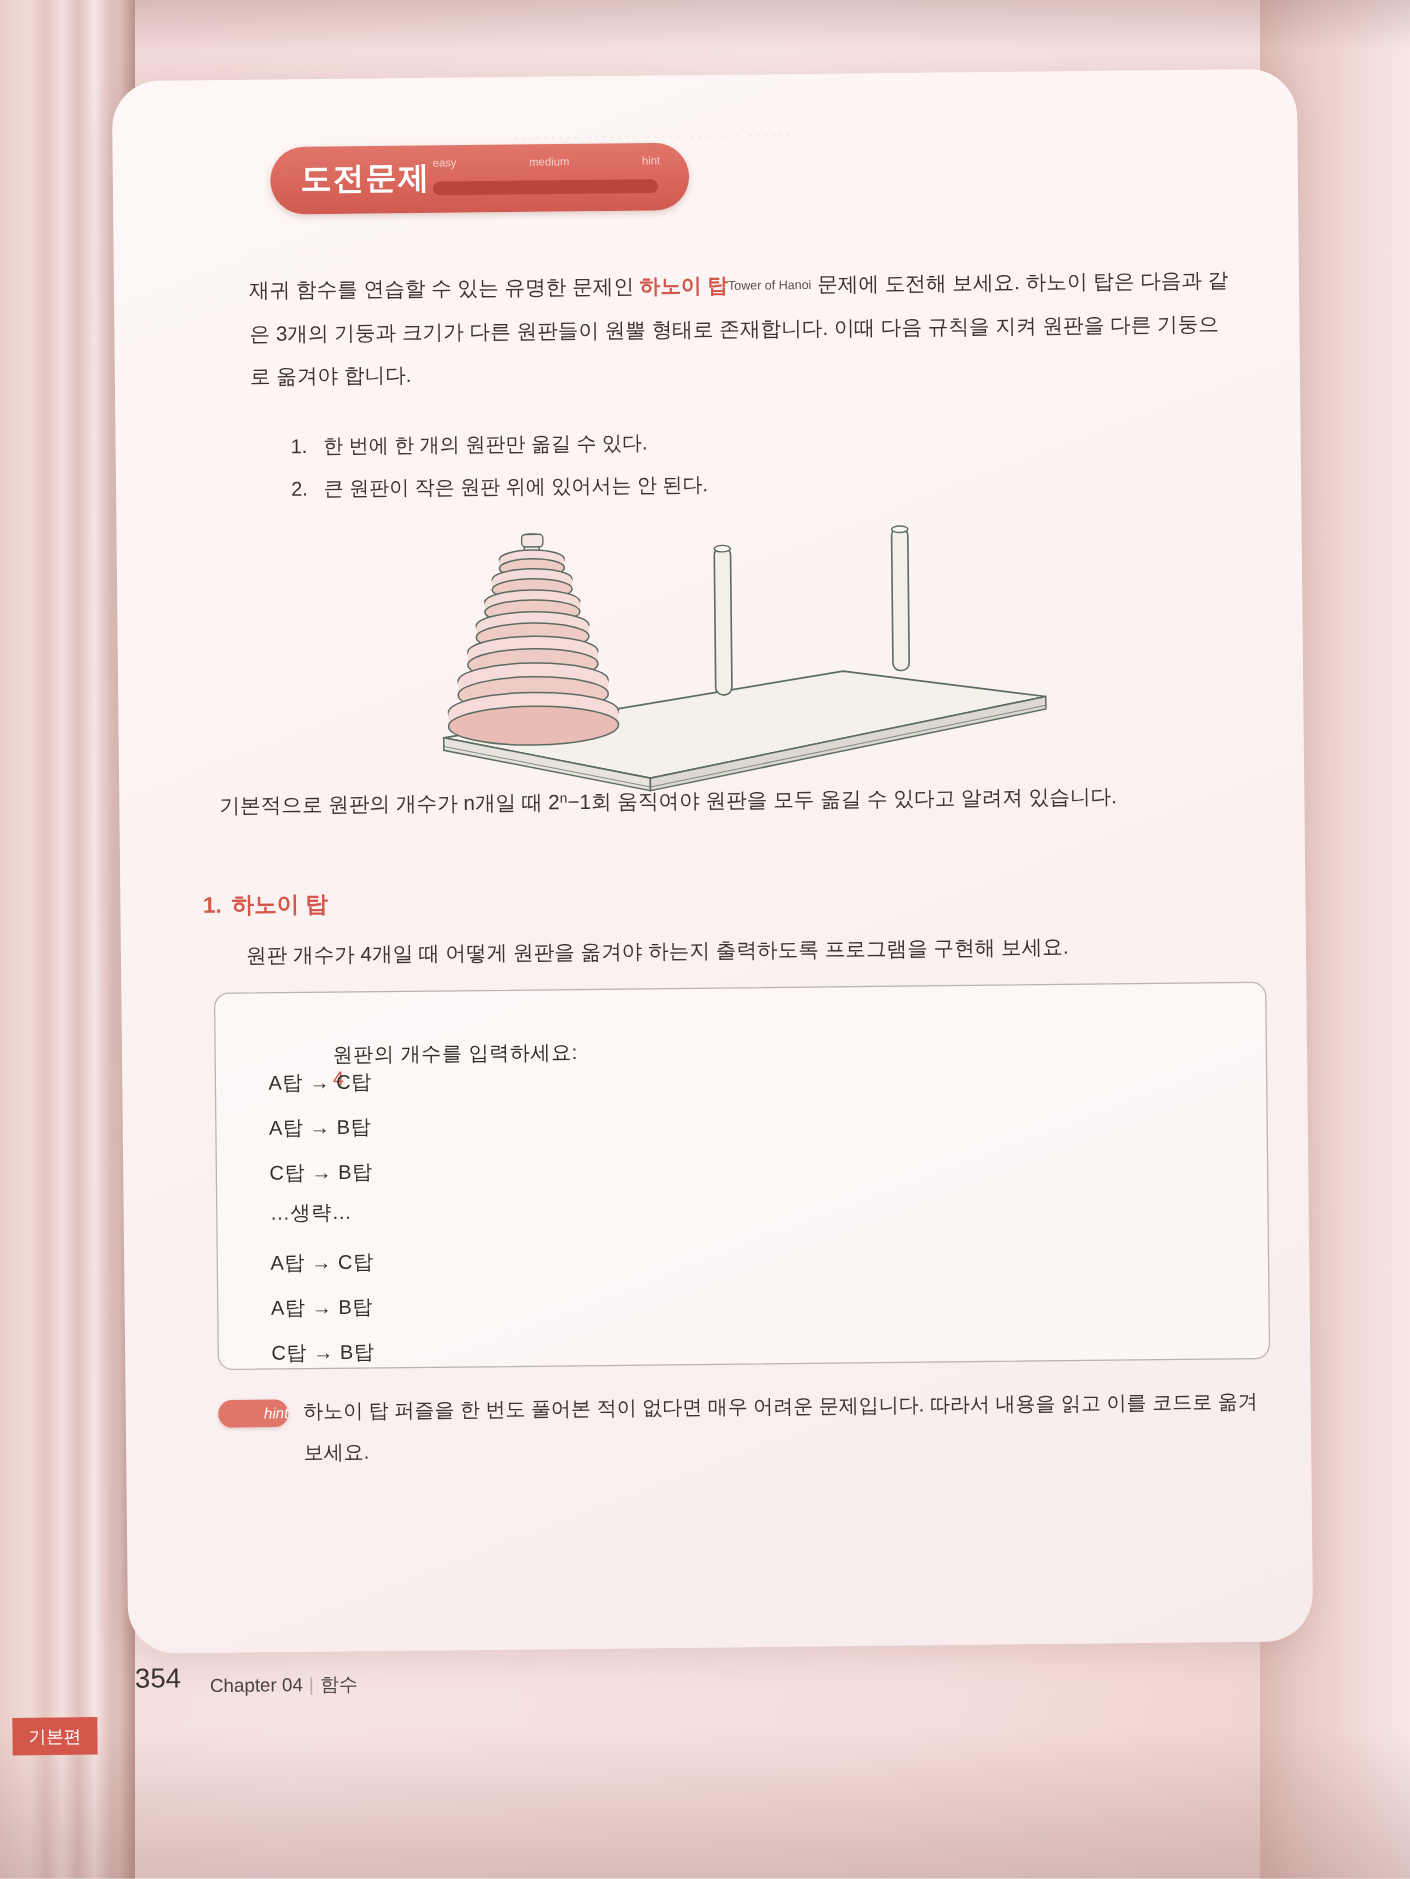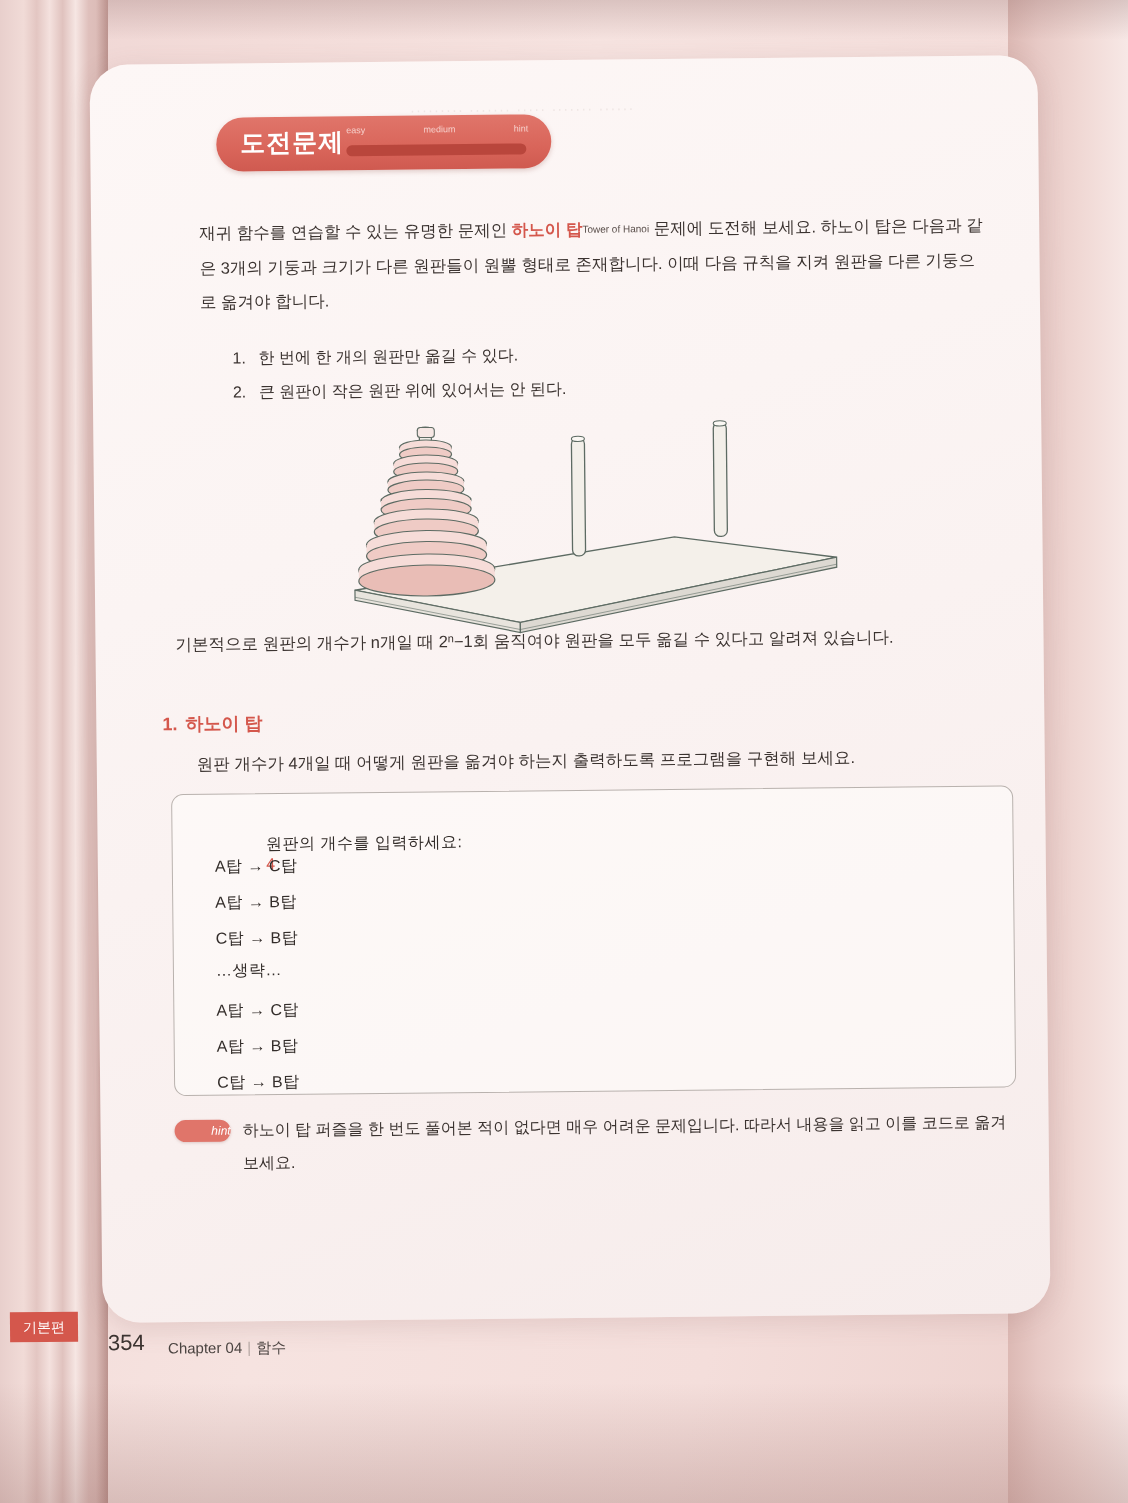--- a/index.html
+++ b/index.html
@@ -212,21 +212,21 @@
     width: 780px;
     font-size: 16px;
     line-height: 33px;
     color: #3b3330;
   }
 
   
   .footer-tag {
     position: absolute;
     left: 10px;
-    top: 1312px;
+    top: 1374px;
     width: 68px;
     height: 30px;
     background: #d4574c;
     color: #fff;
     font-size: 14px;
     text-align: center;
     line-height: 30px;
     transform: rotate(-0.6deg);
   }
   .page-num {

